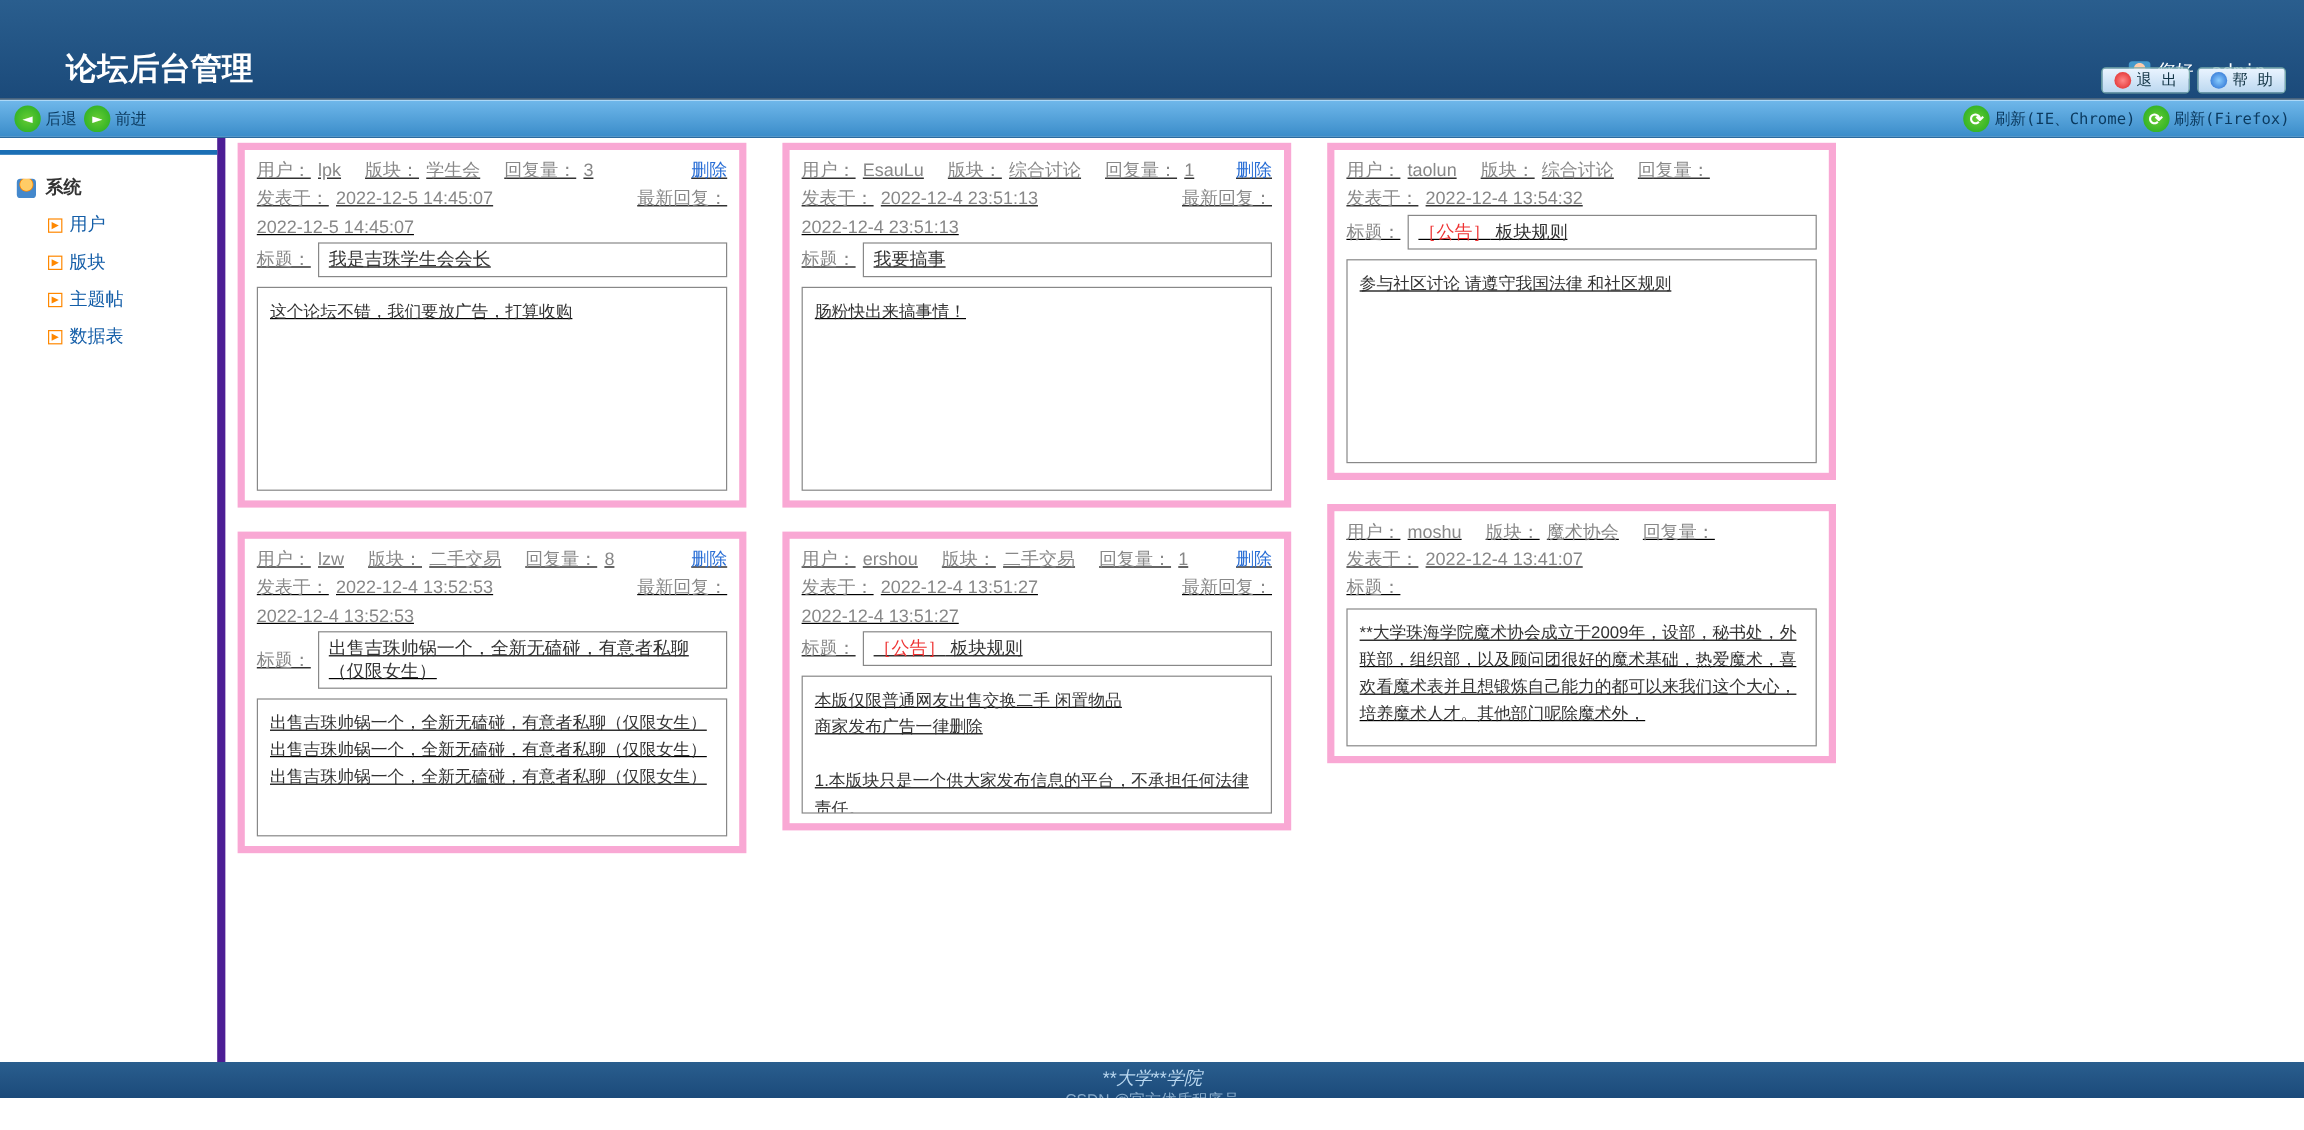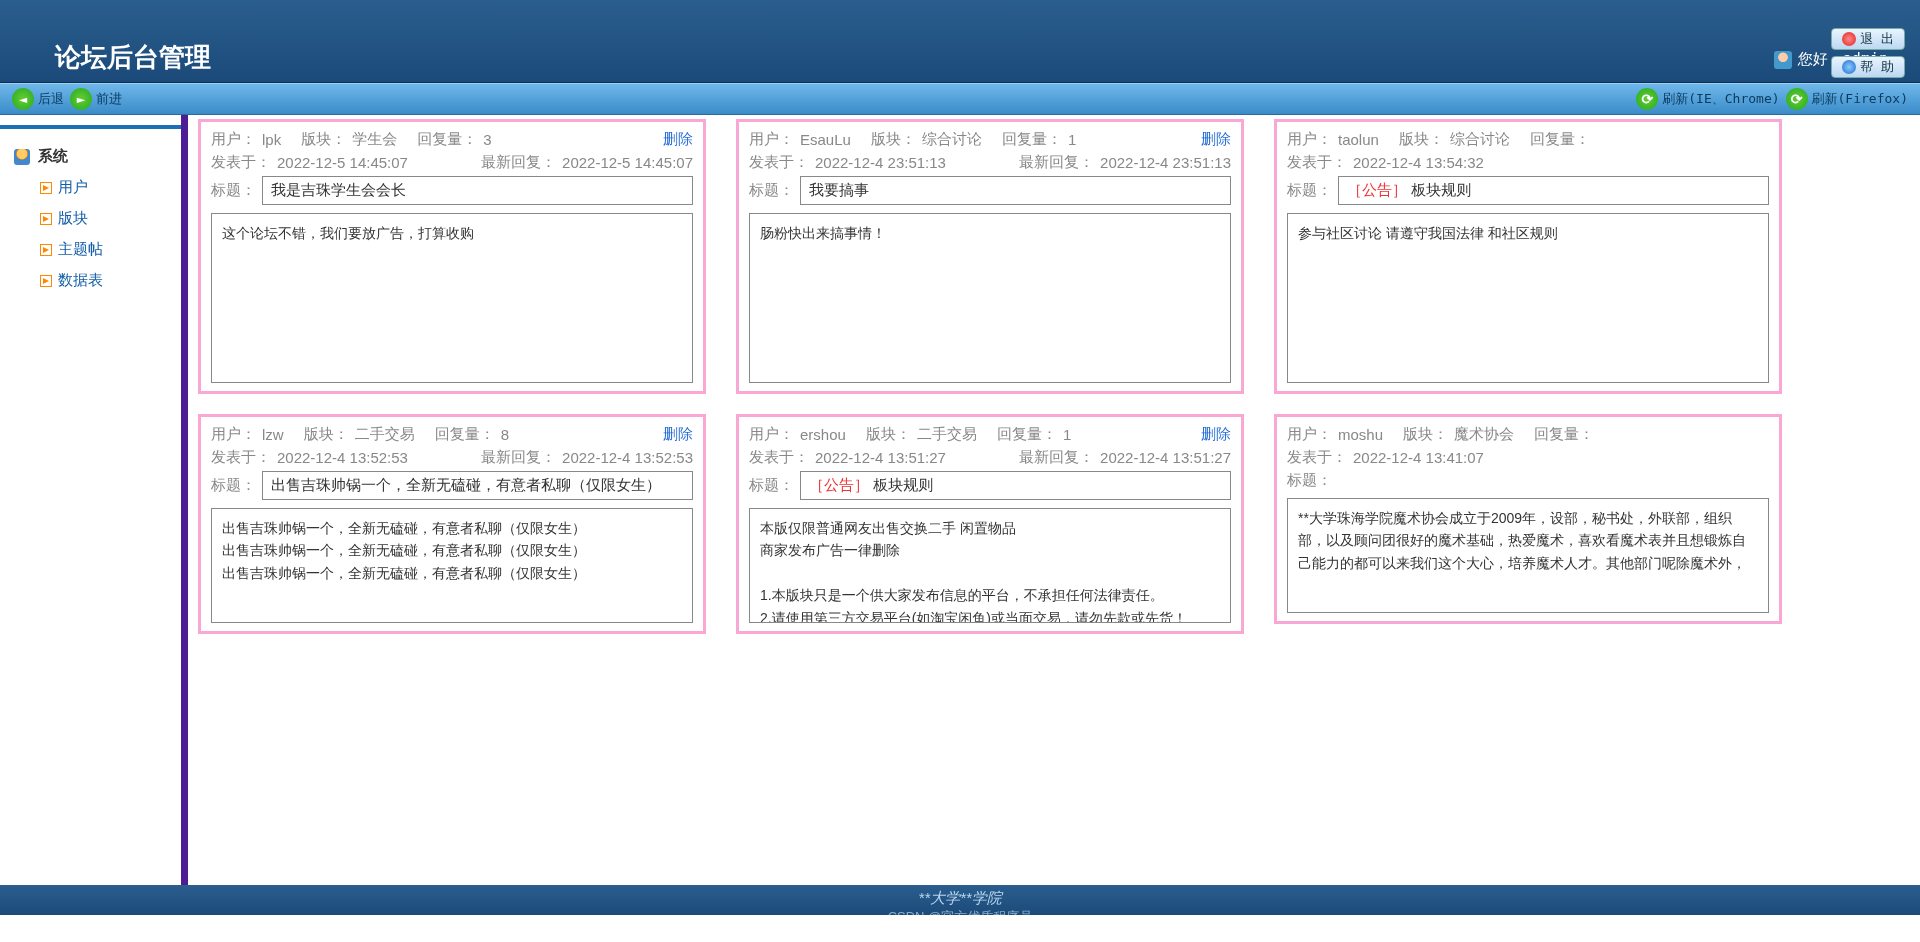--- a/index.html
+++ b/index.html
@@ -1,20 +1,20 @@
 <!DOCTYPE html>
 <html><head>
 <meta charset="utf-8">
 <style>
 * { margin: 0; padding: 0; box-sizing: border-box; }
 body { font-family: "Microsoft YaHei", Arial, sans-serif; background: #fff; overflow: hidden; }
 .header { height: 83px; background: linear-gradient(#2a5e8e, #1b4a7a); border-bottom: 1px solid #0d2f4f; position: relative; }
 .header h1 { color: #fff; font-size: 26px; font-weight: bold; padding: 40px 0 0 55px; }
 .header-right { position: absolute; right: 32px; top: 50px; color: #fff; font-size: 15px; display: flex; align-items: center; gap: 6px; margin-left: 20px; }
-.header-buttons { position: absolute; right: 15px; bottom: 4px; display: flex; gap: 6px; flex-direction: column; }
+.header-buttons { position: absolute; right: 15px; bottom: 4px; display: flex; gap: 6px; }
 .hbtn { background: linear-gradient(#eaf4ff,#bcd8f0); border: 1px solid #7aa; border-radius: 4px; padding: 1px 10px; font-size: 13px; color: #134; display: flex; align-items: center; gap: 4px; cursor: pointer; font-family: monospace; }
 .hbtn-icon { width: 14px; height: 14px; border-radius: 50%; display: inline-block; }
 .ico-exit { background: radial-gradient(#f88,#d22); }
 .ico-help { background: radial-gradient(#8cf,#26c); }
 .ico-user { width: 18px; height: 18px; display: inline-block; background: radial-gradient(circle at 50% 35%, #fca 30%, #49c 35%); border-radius: 3px; }
 
 .navbar { height: 32px; background: linear-gradient(#6fb7ea, #3a8cc9); border-top: 1px solid #9ed2f5; border-bottom: 1px solid #2a6a9f; display: flex; align-items: center; padding: 0 12px; justify-content: space-between; }
 .nav-left, .nav-right { display: flex; align-items: center; gap: 6px; }
 .nav-btn { display: flex; align-items: center; gap: 4px; color: #0b3a5f; font-size: 13px; cursor: pointer; font-family: monospace; }
 .nav-circ { width: 22px; height: 22px; border-radius: 50%; background: radial-gradient(#6c3,#2a2); display: flex; align-items: center; justify-content: center; color: #fff; font-weight: bold; font-size: 14px; }
@@ -24,21 +24,21 @@
 .side-divider { height: 4px; background: #1b6fb5; margin-bottom: 12px; }
 .side-head { display: flex; align-items: center; gap: 8px; padding: 6px 14px; font-size: 15px; font-weight: bold; color: #333; }
 .side-head-ico { width: 16px; height: 16px; background: radial-gradient(circle at 50% 30%, #fc6 35%, #f80 40%, #48c 45%); border-radius: 3px; }
 .side-item { display: flex; align-items: center; gap: 6px; padding: 6px 0 6px 40px; font-size: 15px; color: #145ea8; cursor: pointer; }
 .side-arrow { width: 12px; height: 12px; border: 1px solid #f80; position: relative; }
 .side-arrow::after { content: ""; position: absolute; left: 2px; top: 2px; border-left: 6px solid #f80; border-top: 3px solid transparent; border-bottom: 3px solid transparent; }
 
 .content { flex: 1; overflow: auto; background: #fff; padding: 4px 0 4px 10px; position: relative; }
 .grid { display: flex; flex-wrap: nowrap; gap: 30px; }
 .col { display: flex; flex-direction: column; gap: 20px; }
-.card { border: 3px solid #f9a8d4; background: #fff; padding: 8px 10px; width: 508px; flex-shrink: 0; }
+.card { border: 6px solid #f9a8d4; background: #fff; padding: 8px 10px; width: 424px; flex-shrink: 0; text-decoration: underline; }
 .card-row { display: flex; align-items: center; gap: 6px; font-size: 15px; color: #888; margin-bottom: 4px; flex-wrap: wrap; }
 .card-row .lbl { color: #888; }
 .card-row .val { color: #888; margin-right: 14px; }
 .delete-link { color: #2a6fd6; cursor: pointer; margin-left: auto; }
 .title-input { border: 1px solid #888; padding: 4px 8px; font-size: 15px; color: #333; flex: 1; min-width: 0; }
 .title-input .tag { color: #e33; }
 .body-box { border: 1px solid #888; margin-top: 8px; height: 170px; padding: 8px 10px; font-size: 14px; color: #333; overflow: hidden; line-height: 1.6; }
 .card.tall .body-box { height: 115px; }
 
 .content::-webkit-scrollbar { height: 16px; width: 16px; }

